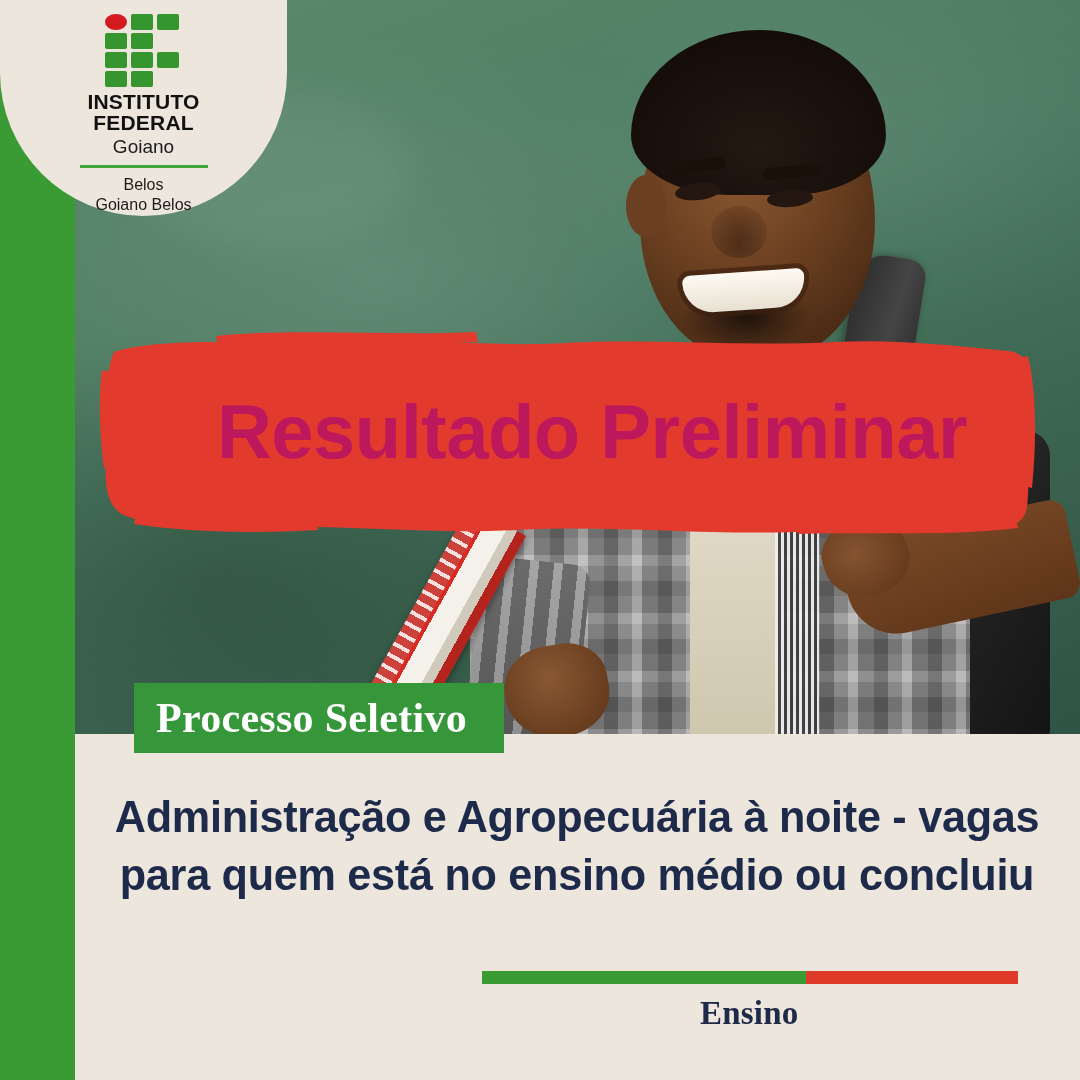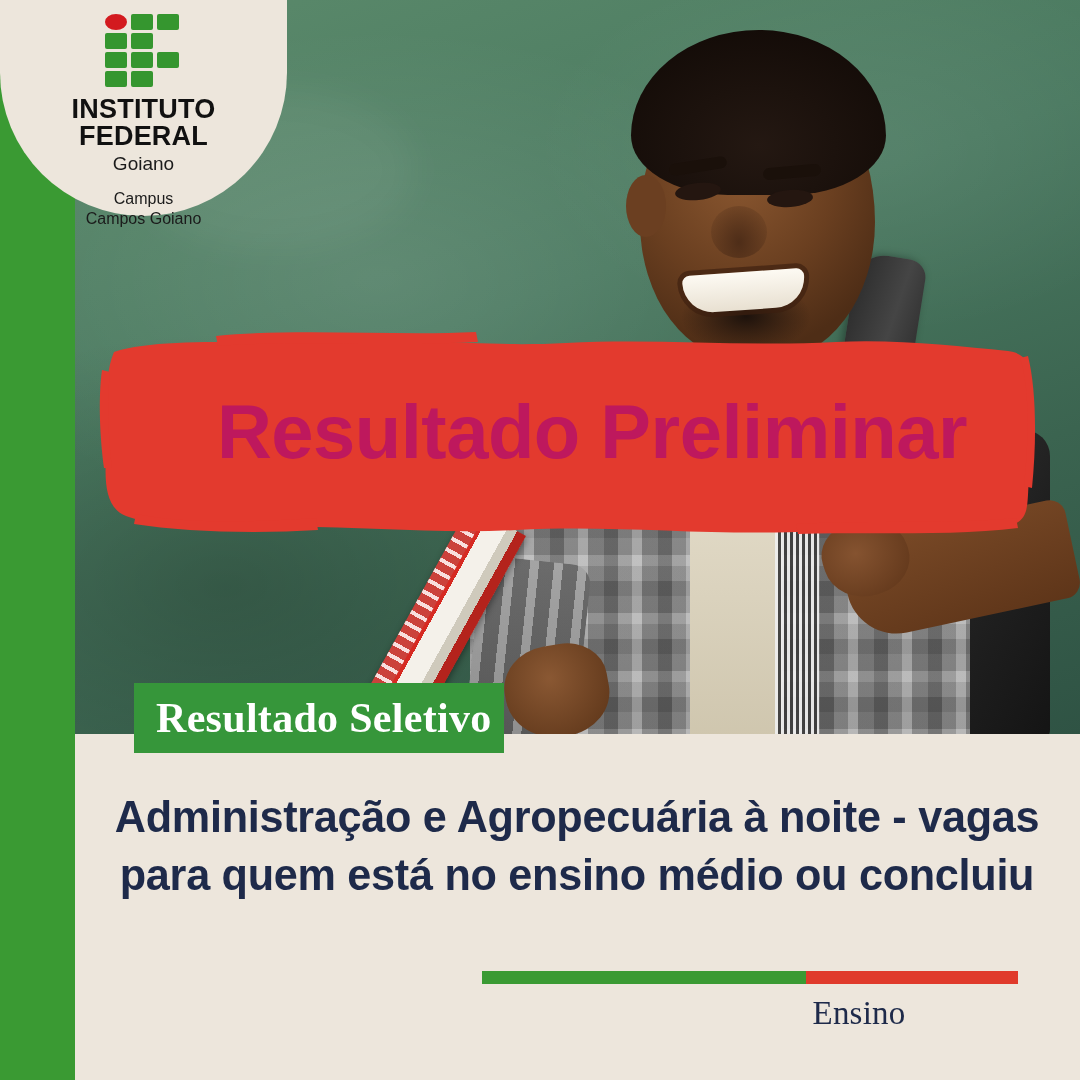--- a/index.html
+++ b/index.html
@@ -222,22 +222,22 @@
     width:78px;height:74px;
     display:grid;
     grid-template-columns:repeat(3,22px);
     grid-template-rows:repeat(4,16px);
     gap:3px 4px;
   }
   .if-cell{background:#35962F;border-radius:2px;}
   .if-cell.dot{background:#D31A1F;border-radius:50%;}
   .if-cell.empty{background:transparent;}
   .logo-inst{
-    margin-top:9px;
-    font-size:27px;font-weight:bold;letter-spacing:.2px;
+    margin-top:3px;
+    font-size:21px;font-weight:bold;letter-spacing:.2px;
     color:#111;line-height:1.0;text-align:center;
   }
   .logo-goiano{
     margin-top:3px;
     font-size:19px;color:#1b1b1b;text-align:left;
   }
   .logo-rule{
     margin-top:7px;width:128px;height:3px;background:#3FA63A;
   }
   .logo-campus{
@@ -293,23 +293,23 @@
   
   .bottom-bar{
     position:absolute;left:482px;top:971px;
     width:536px;height:13px;
     display:flex;
   }
   .bar-green{width:324px;height:100%;background:#3A9A33;}
   .bar-red{flex:1;height:100%;background:#E03A2B;}
   .ensino{
     position:absolute;left:700px;top:995px;
-    width:318px;text-align:center;
+    width:318px;text-align:left;
     font-family:"Liberation Serif",serif;
-    font-weight:normal;font-size:33px;color:#1E2A4A;
+    font-weight:bold;font-size:33px;color:#1E2A4A;
     letter-spacing:.2px;
   }
 </style>
 </head>
 <body>
 
 <div class="poster">
 
   <div class="photo">
     <div class="chalkboard"></div>
@@ -365,22 +365,22 @@
       <div class="if-cell"></div>
       <div class="if-cell empty"></div>
     </div>
     <div class="logo-inst">
       <div>INSTITUTO</div>
       <div>FEDERAL</div>
     </div>
     <div class="logo-goiano">Goiano</div>
     <div class="logo-rule"></div>
     <div class="logo-campus">
-      <div>Campus</div>
-      <div>Campos Goiano</div>
+      <div>Belos</div>
+      <div>Goiano Belos</div>
     </div>
   </div>
 
   <div class="banner">
     <svg viewBox="0 0 940 226" preserveAspectRatio="none">
       <path fill="#E33A2E" d="M18,34 C60,20 140,26 210,22 C300,17 380,30 470,25
         C560,20 650,29 740,24 C800,21 860,28 912,33
         C930,35 936,48 934,66 C931,96 936,128 933,160
         C931,184 934,200 918,206 C880,219 800,208 720,213
         C620,219 520,206 420,212 C330,217 240,205 150,210
@@ -389,21 +389,21 @@
       <path fill="#E33A2E" d="M6,52 C2,80 4,120 8,150 L16,150 C12,118 11,82 14,54 Z"></path>
       <path fill="#E33A2E" d="M924,40 C934,70 933,120 928,168 L936,170 C941,120 940,70 932,38 Z"></path>
       <path fill="#E33A2E" d="M40,196 C90,206 160,204 220,200 L222,212 C158,216 88,214 38,206 Z"></path>
       <path fill="#E33A2E" d="M700,206 C780,202 860,206 920,200 L922,210 C860,218 778,214 702,216 Z"></path>
       <path fill="#E33A2E" d="M120,18 C200,10 300,18 380,14 L382,24 C300,28 200,22 122,28 Z"></path>
     </svg>
     <div class="banner-title">Resultado Preliminar</div>
   </div>
 
   <div class="tag">
-    <span class="tag-text">Resultado Seletivo</span>
+    <span class="tag-text">Processo Seletivo</span>
   </div>
 
   <div class="headline">Administração e Agropecuária à noite - vagas para quem está no ensino médio ou concluiu</div>
 
   <div class="bottom-bar">
     <div class="bar-green"></div>
     <div class="bar-red"></div>
   </div>
   <div class="ensino">Ensino</div>
 

